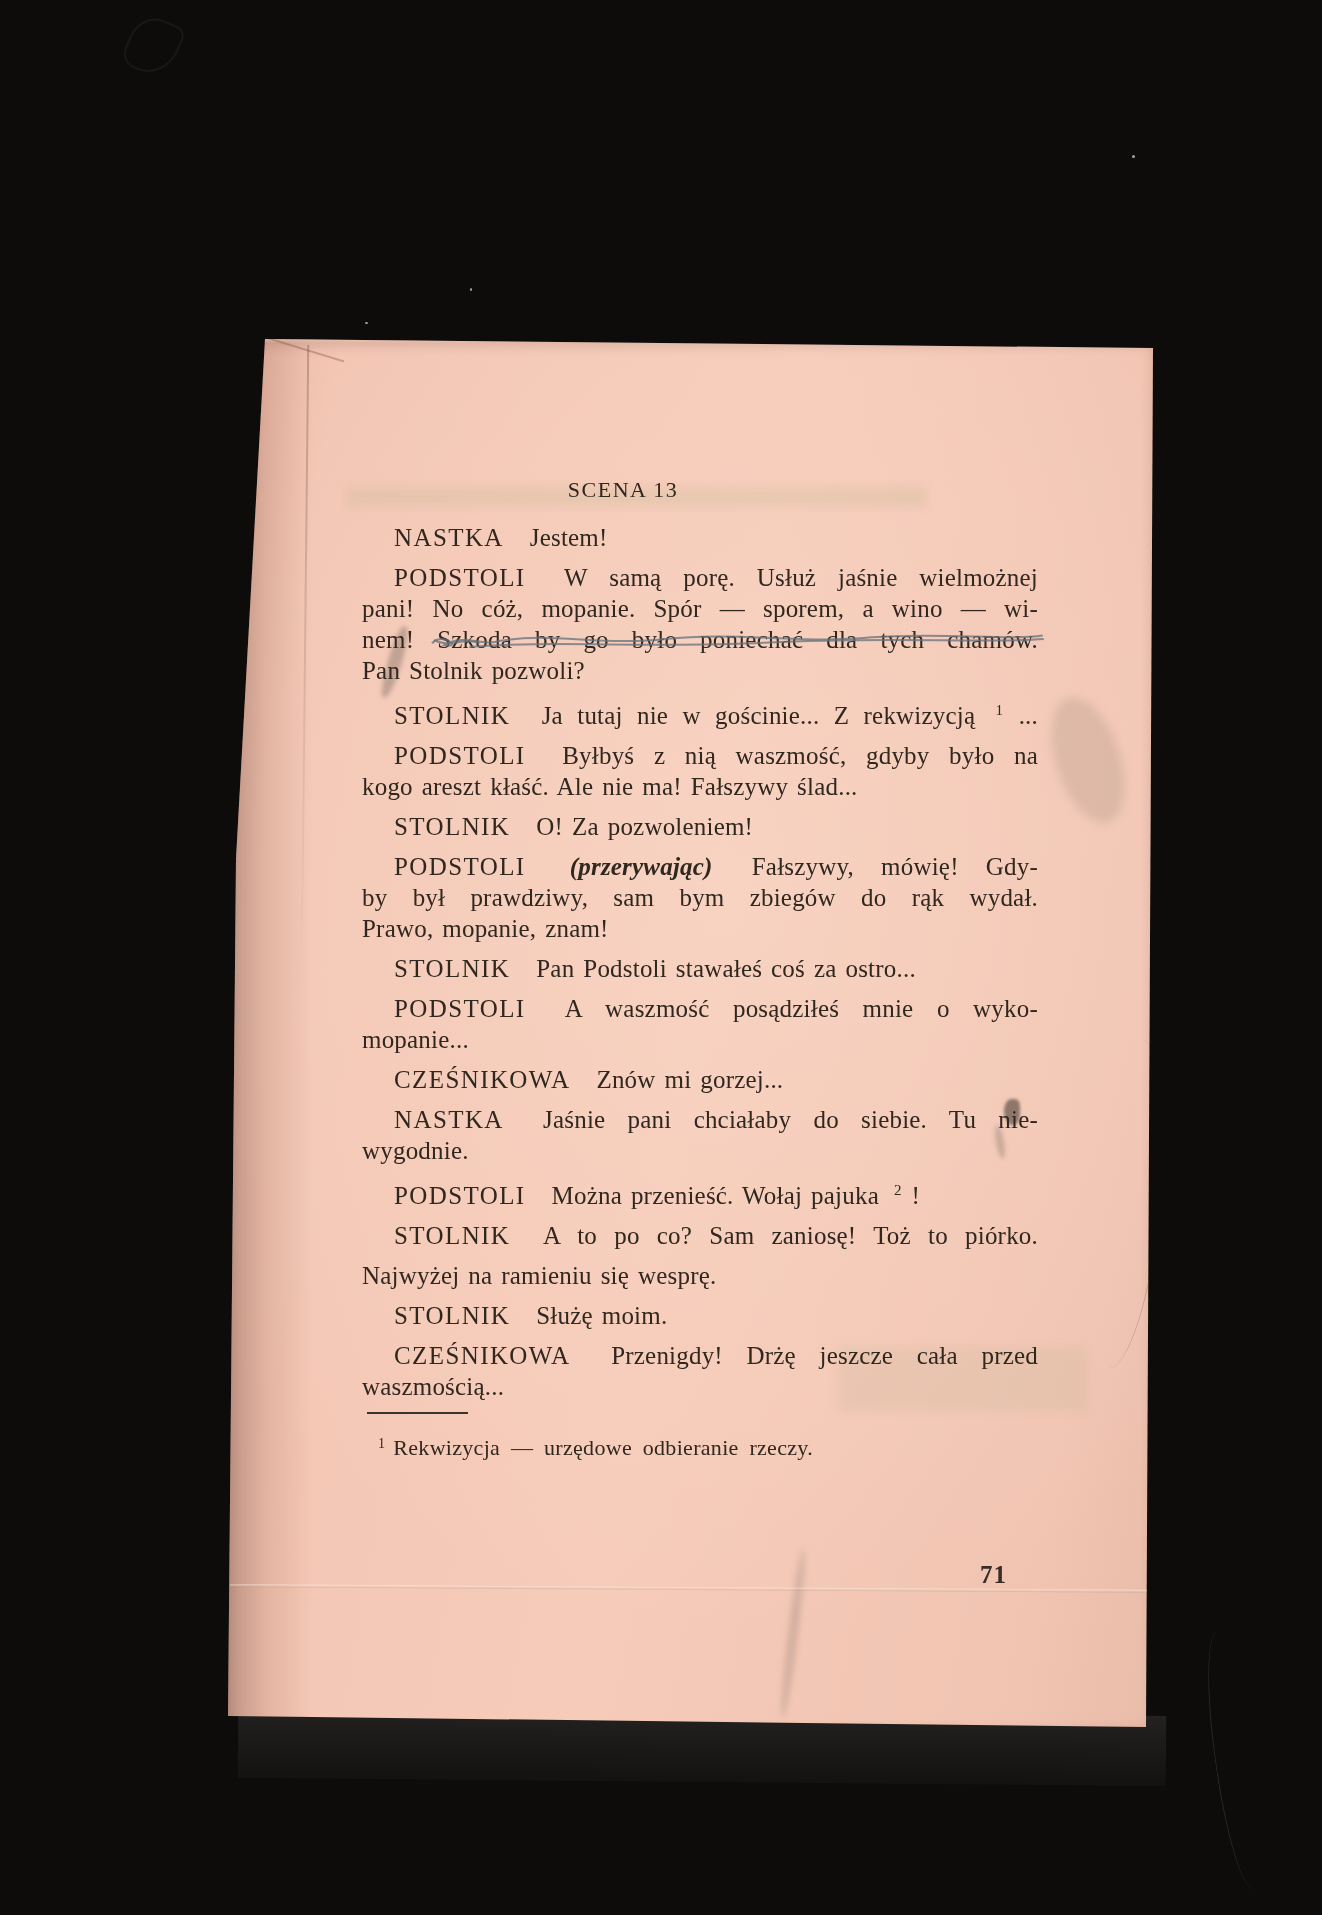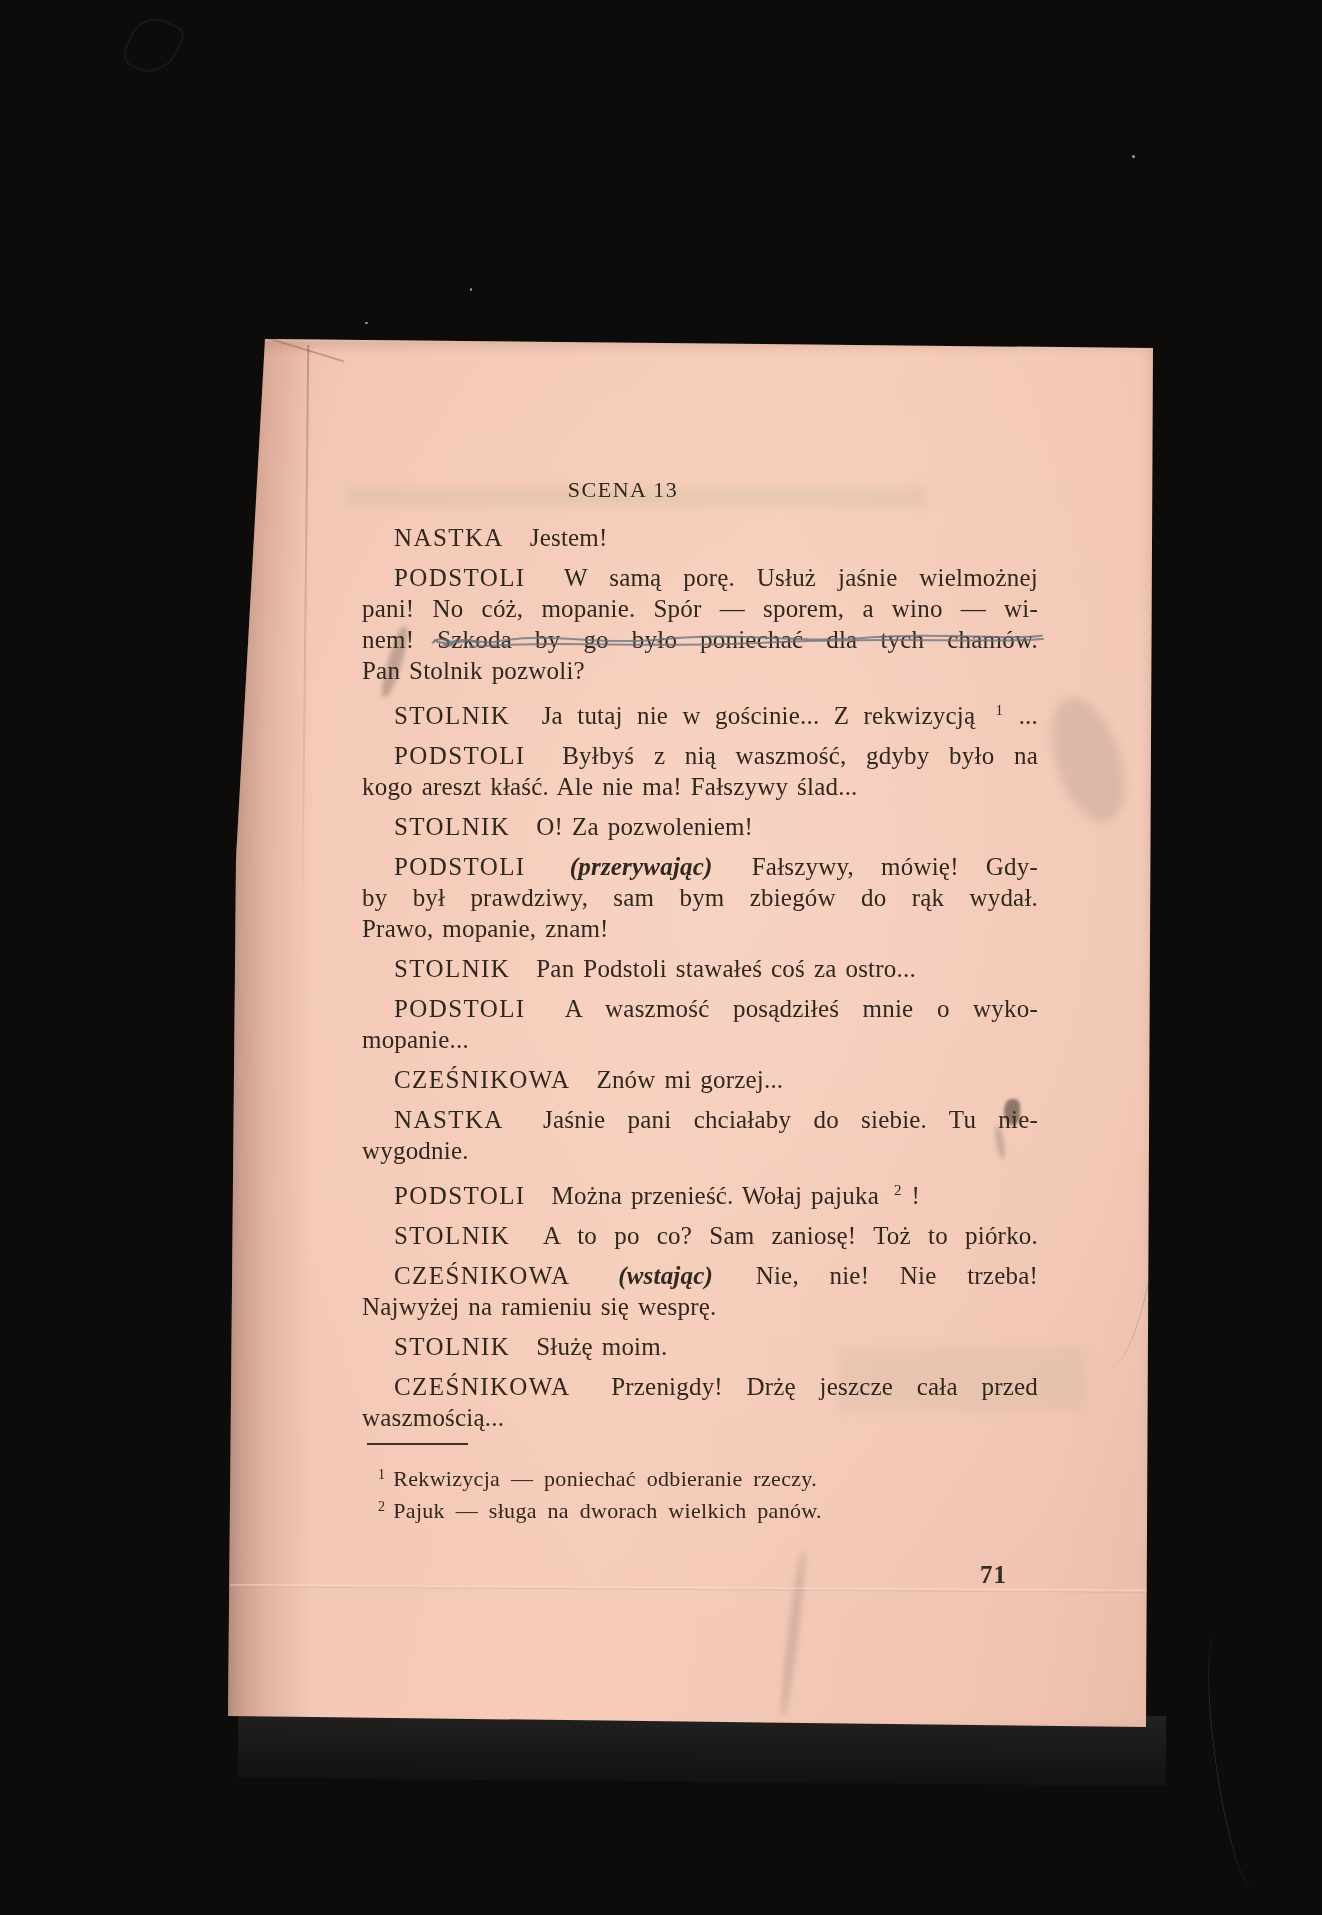--- a/index.html
+++ b/index.html
@@ -164,33 +164,31 @@
             <div class="line indent justify"><span class="seg-name">NASTKA</span> <span class="seg-n">Jaśnie pani chciałaby do siebie. Tu nie-</span> </div>
             <div class="line"><span class="seg-n">wygodnie.</span> </div>
           </div>
           <div class="para">
             <div class="line indent"><span class="seg-name">PODSTOLI</span> <span class="seg-n">Można przenieść. Wołaj pajuka</span> <span class="seg-sup">2</span> <span class="seg-n">!</span> </div>
           </div>
           <div class="para">
             <div class="line indent justify"><span class="seg-name">STOLNIK</span> <span class="seg-n">A to po co? Sam zaniosę! Toż to piórko.</span> </div>
           </div>
           <div class="para">
-            <div class="line indent justify"><span class="seg-name">CZEŚNIKOWA</span> <span class="seg-i">(wstając)</span> <span class="seg-n">Nie, nie! Nie trzeba!</span> </div>
             <div class="line"><span class="seg-n">Najwyżej na ramieniu się wesprę.</span> </div>
           </div>
           <div class="para">
             <div class="line indent"><span class="seg-name">STOLNIK</span> <span class="seg-n">Służę moim.</span> </div>
           </div>
           <div class="para">
             <div class="line indent justify"><span class="seg-name">CZEŚNIKOWA</span> <span class="seg-n">Przenigdy! Drżę jeszcze cała przed</span> </div>
             <div class="line"><span class="seg-n">waszmością...</span> </div>
           </div>
         </div>
       <hr class="fn-divider">
       <div class="footnotes">
-          <div class="fn-line"><span class="fn-sup">1</span><span>Rekwizycja — poniechać odbieranie rzeczy.</span></div>
-          <div class="fn-line"><span class="fn-sup">2</span><span>Pajuk — sługa na dworach wielkich panów.</span></div>
+          <div class="fn-line"><span class="fn-sup">1</span><span>Rekwizycja — urzędowe odbieranie rzeczy.</span></div>
         </div>
     </div>
 
     <div class="page-number">71</div>
   </div>
 </div>
 
 </body></html>

